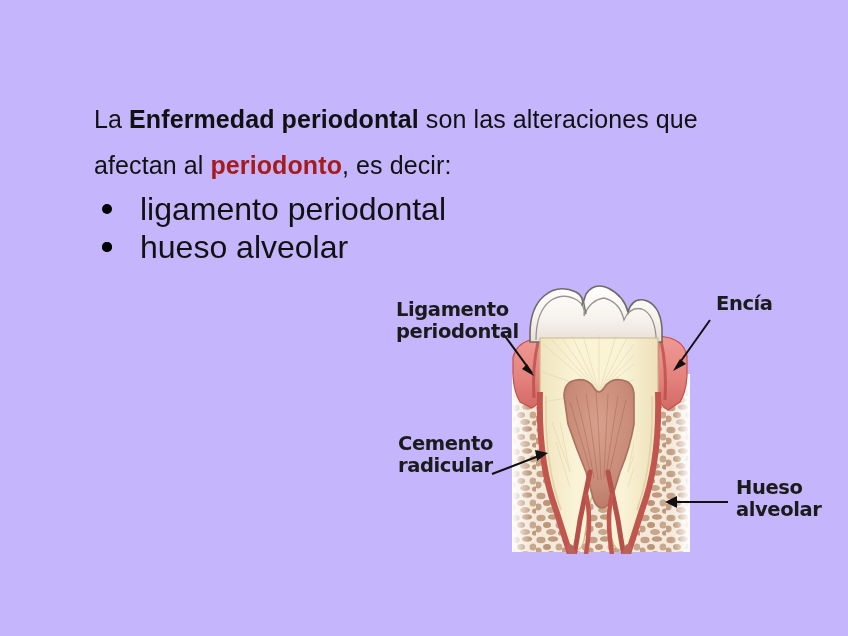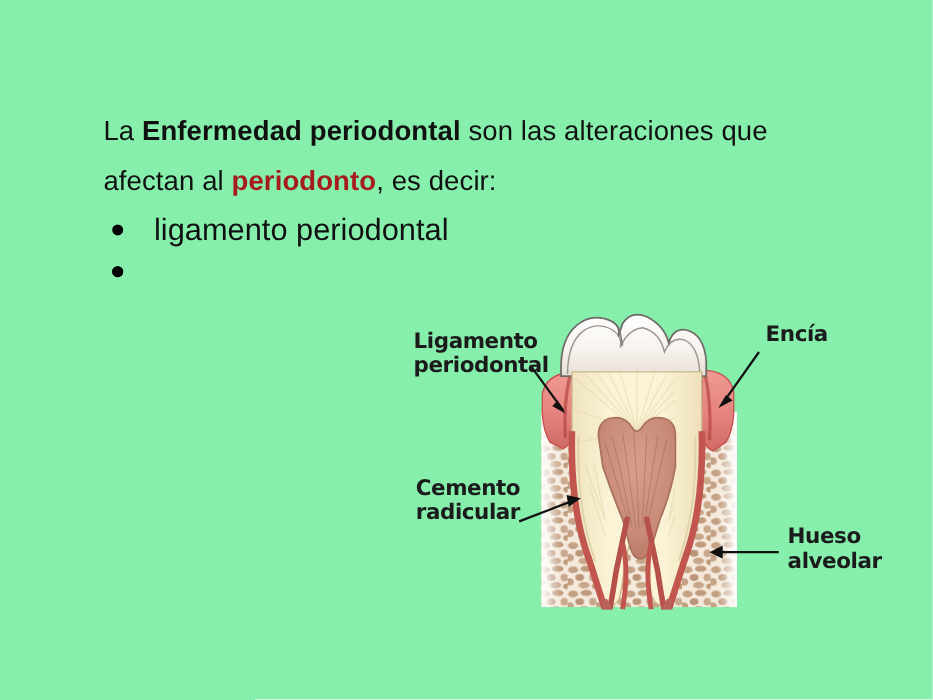--- a/index.html
+++ b/index.html
@@ -9,21 +9,21 @@
     background: #ffffff;
   }
   body {
     font-family: "Liberation Sans", sans-serif;
     color: #000000;
   }
   #slide {
     position: relative;
     width: 848px;
     height: 636px;
-    background: #86efac;
+    background: #c4b5fd;
     overflow: hidden;
   }
 
   
   #lead {
     position: absolute;
     left: 94px;
     top: 96px;
     width: 660px;
     font-size: 25px;
@@ -39,39 +39,39 @@
     position: absolute;
     left: 96px;
     top: 190px;
     width: 360px;
     list-style: none;
     margin: 0;
     padding: 0;
   }
   #bullets li {
     position: relative;
-    font-size: 28px;
+    font-size: 32px;
     line-height: 38px;
     padding-left: 44px;
     color: #111111;
   }
   #bullets li .dot {
     position: absolute;
     left: 6px;
     top: 14px;
     width: 10px;
     height: 10px;
     border-radius: 50%;
     background: #000000;
   }
 
   
   #figure {
     position: absolute;
-    left: 360px;
+    left: 380px;
     top: 272px;
     width: 468px;
     height: 300px;
   }
   #figure svg { display: block; }
 
   .anno {
     font-family: "DejaVu Sans", sans-serif;
     font-weight: bold;
     font-size: 19.5px;
@@ -91,20 +91,21 @@
   <ul id="bullets">
     <li>
       <span class="dot"></span>
       <span>ligamento periodontal</span>
     </li>
     <li>
       <span class="dot"></span>
     </li>
     <li>
       <span class="dot"></span>
+      <span>hueso alveolar</span>
     </li>
   </ul>
 
   <div id="figure">
     <svg width="468" height="300" viewBox="0 0 468 300" xmlns="http://www.w3.org/2000/svg">
       <defs>
 
         <pattern id="bonePat" width="26" height="22" patternUnits="userSpaceOnUse">
           <rect width="26" height="22" fill="#f4e9db"></rect>
           <ellipse cx="5" cy="4" rx="4.6" ry="3.2" fill="#c4a184"></ellipse>

